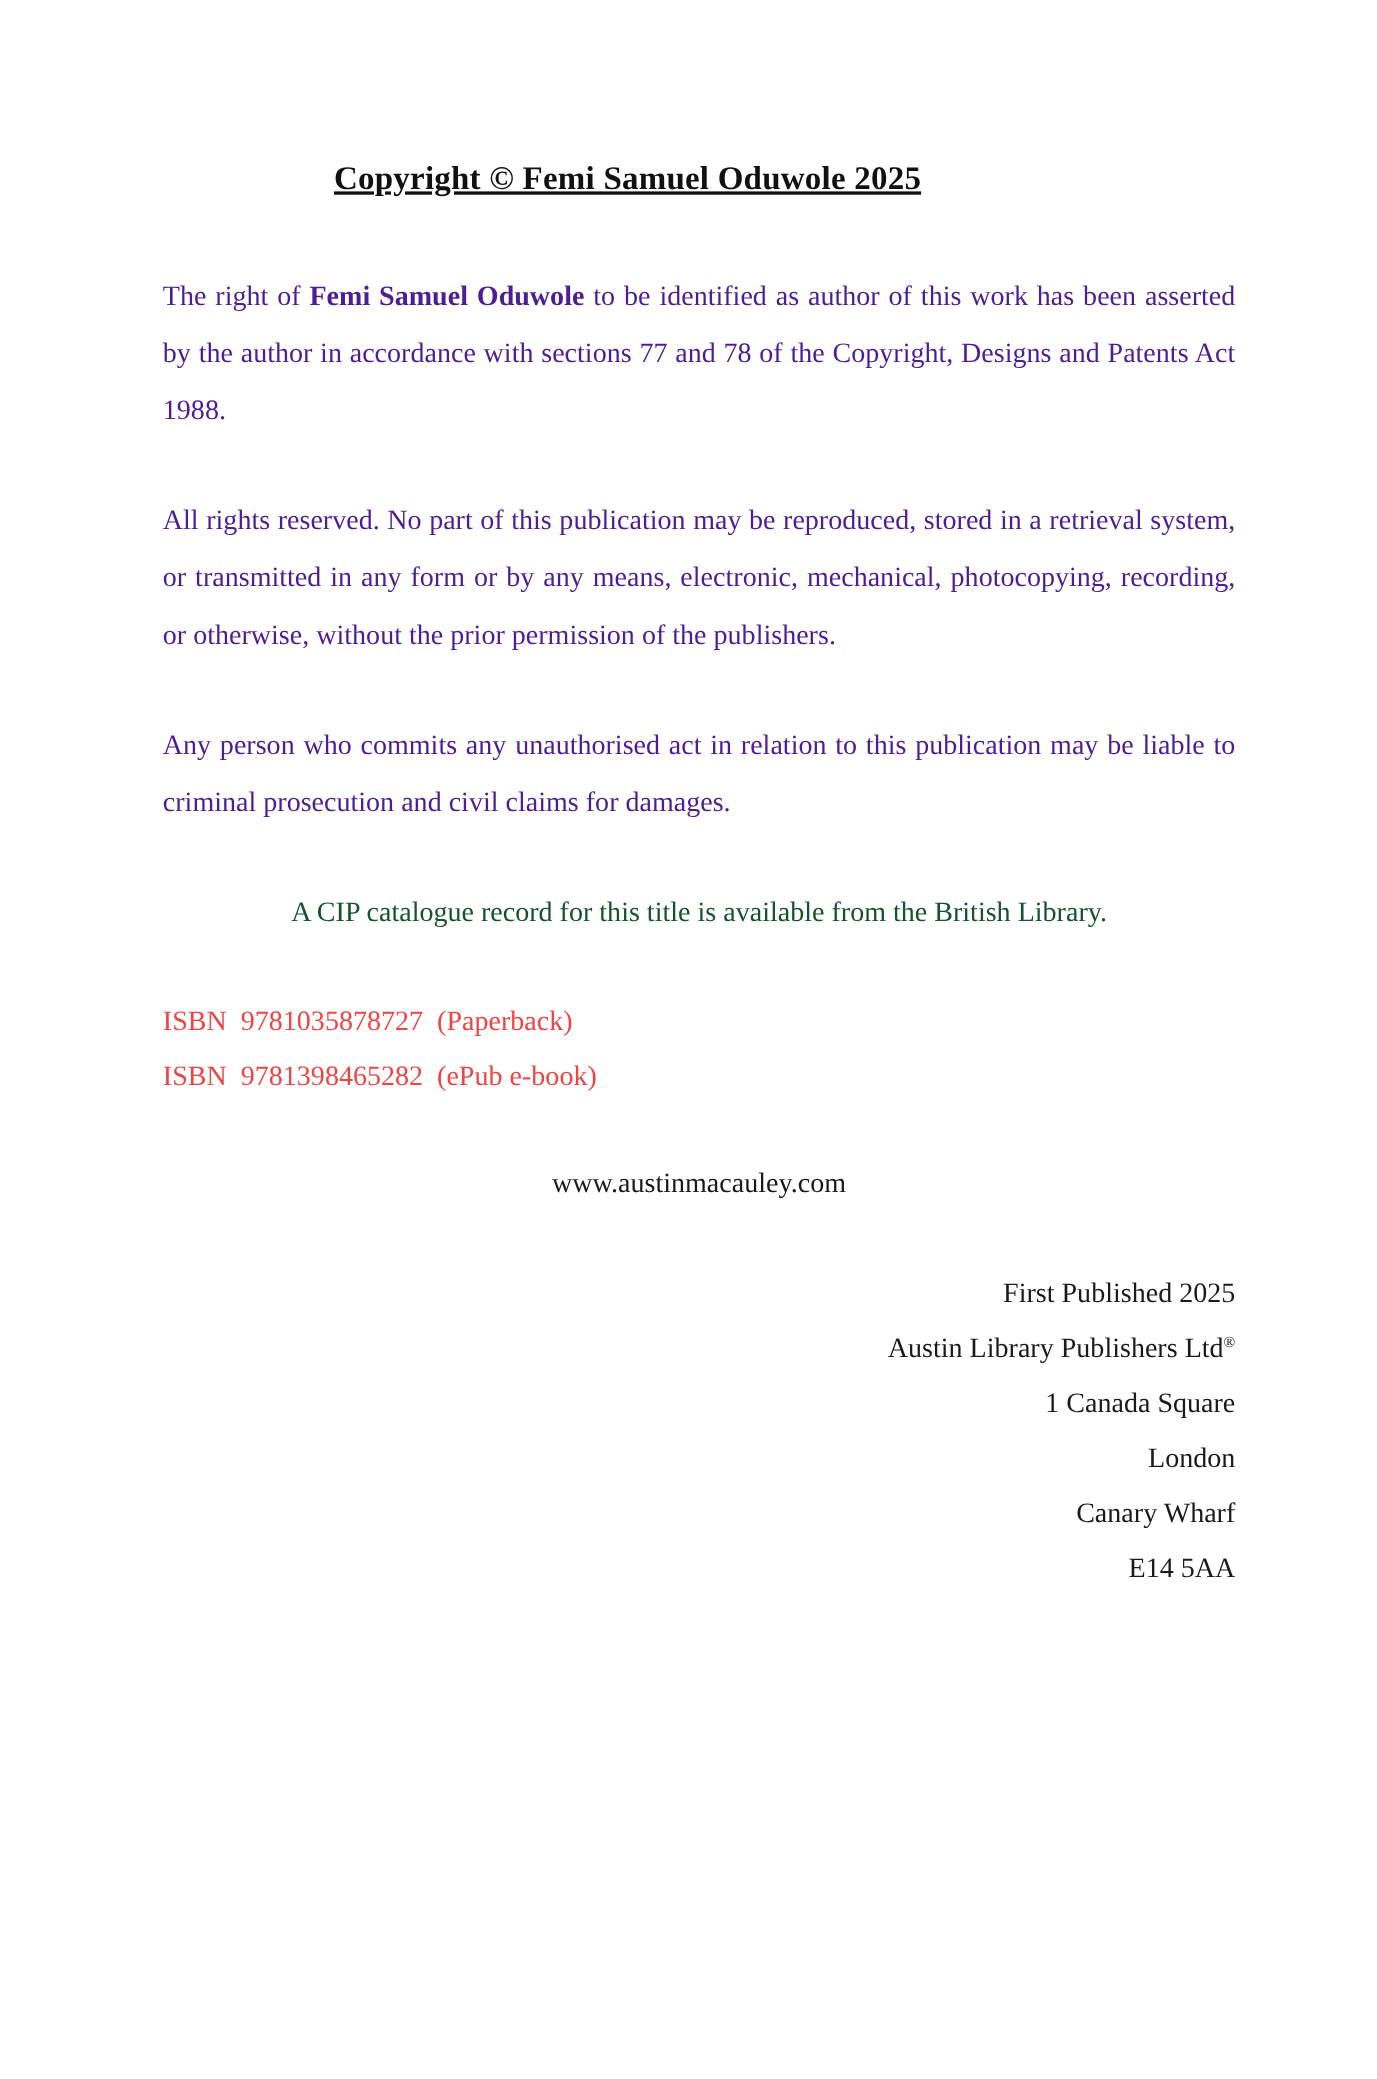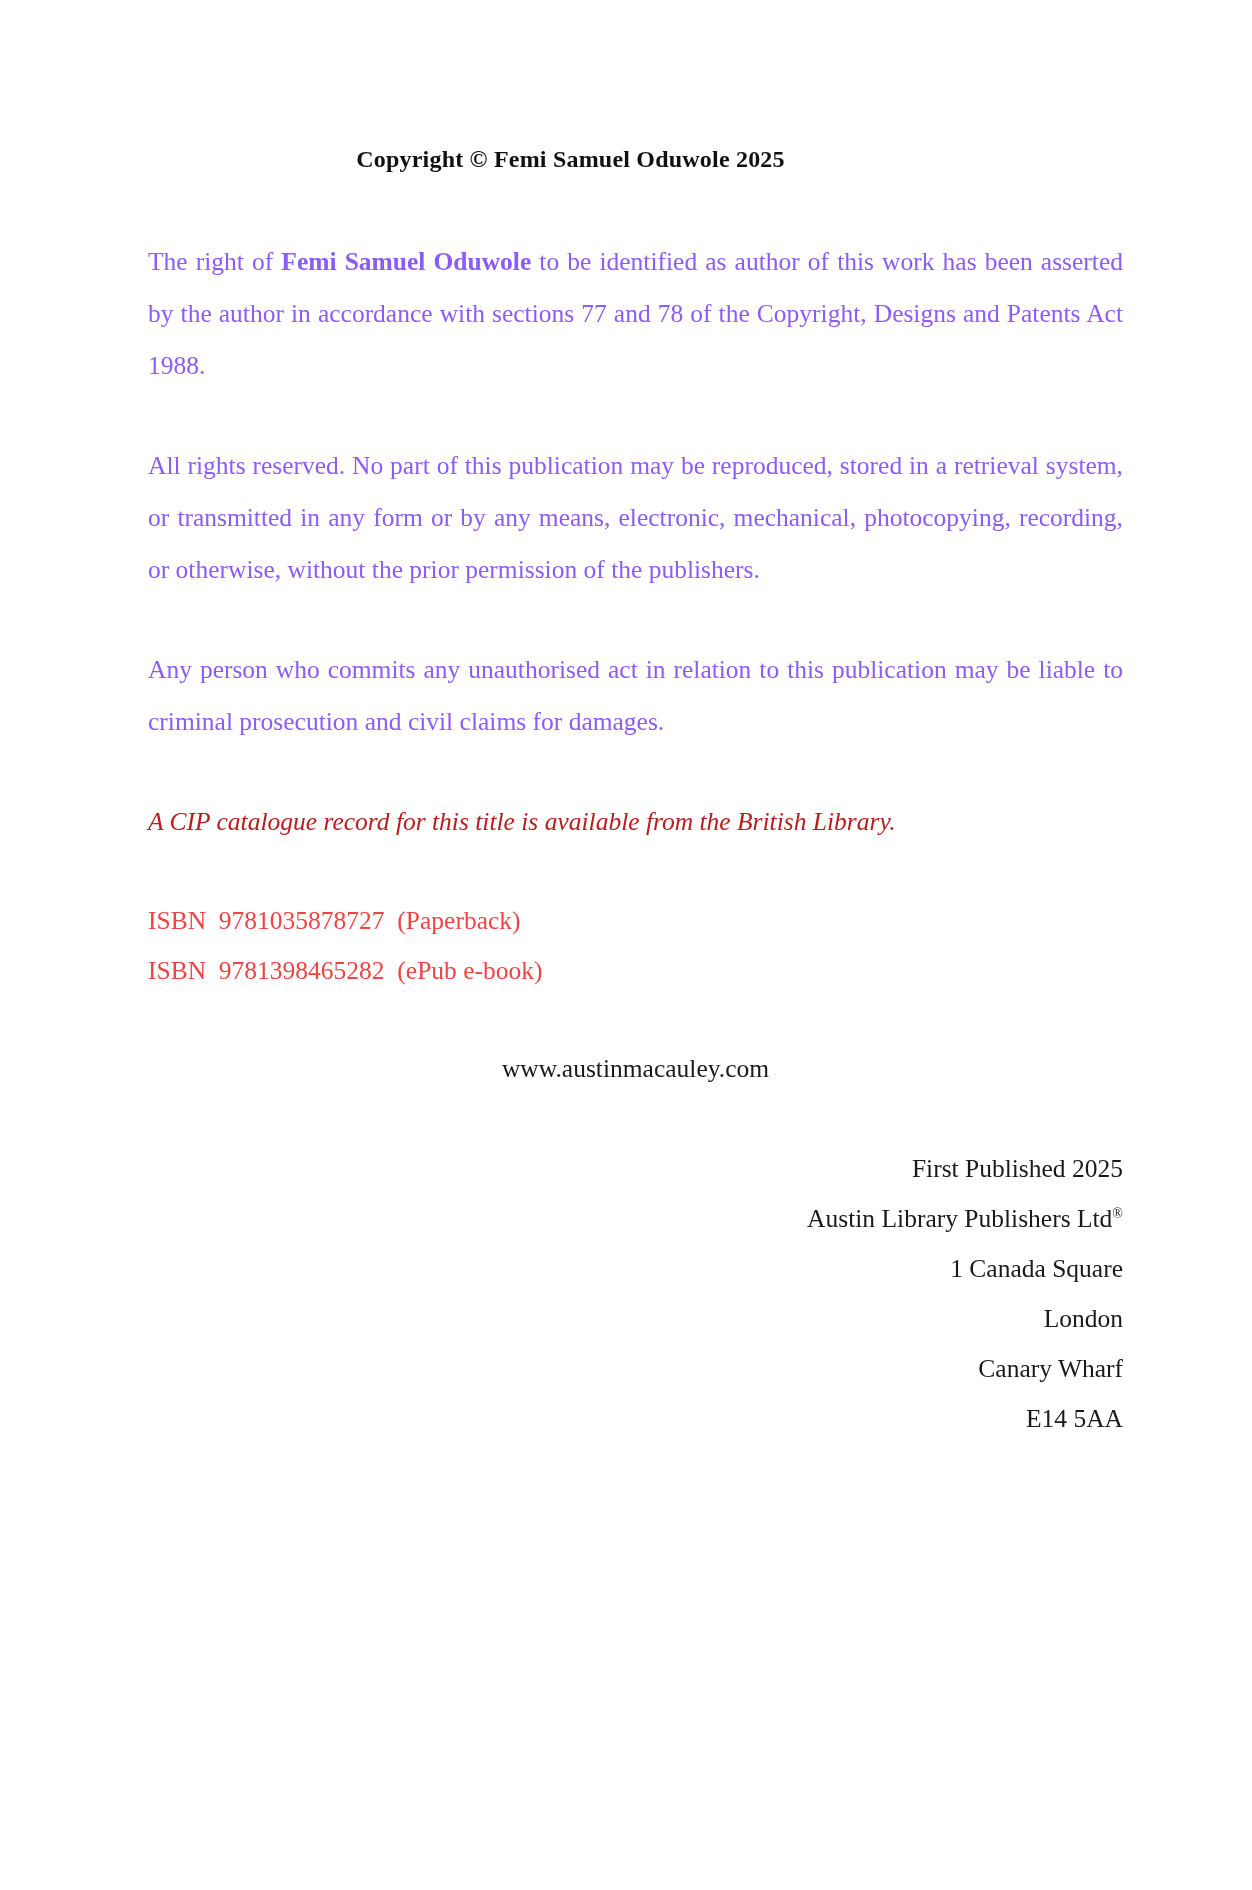--- a/index.html
+++ b/index.html
@@ -26,51 +26,51 @@
   }
   .content {
     position: absolute;
     left: 148px;
     top: 0;
     width: 975px;
   }
   .page-title {
     text-align: center;
     font-weight: bold;
-    font-size: 24px;
+    font-size: 30px;
     letter-spacing: 0.2px;
     margin: 0;
     padding-top: 145px;
     padding-right: 130px;
     line-height: 1.2;
     color: #111;
+    text-decoration: underline;
   }
   .body-block {
     margin-top: 62px;
   }
   p.para {
     margin: 0 0 48px 0;
     font-size: 25.5px;
     line-height: 52px;
     text-align: justify;
     text-justify: inter-word;
-    color: #8b5cf6;
+    color: #4c1d95;
     -webkit-hyphens: none;
     hyphens: none;
   }
   p.para b {
     font-weight: bold;
   }
   .para-cip {
     margin: 0 0 48px 0;
     font-size: 25.5px;
     line-height: 52px;
-    text-align: left;
-    color: #b91c1c;
-    font-style: italic;
+    text-align: center;
+    color: #14532d;
   }
   .isbn-block {
     margin: 0 0 48px 0;
   }
   .isbn-line {
     font-size: 25.5px;
     line-height: 50px;
     text-align: left;
     white-space: pre;
     color: #ef4444;

